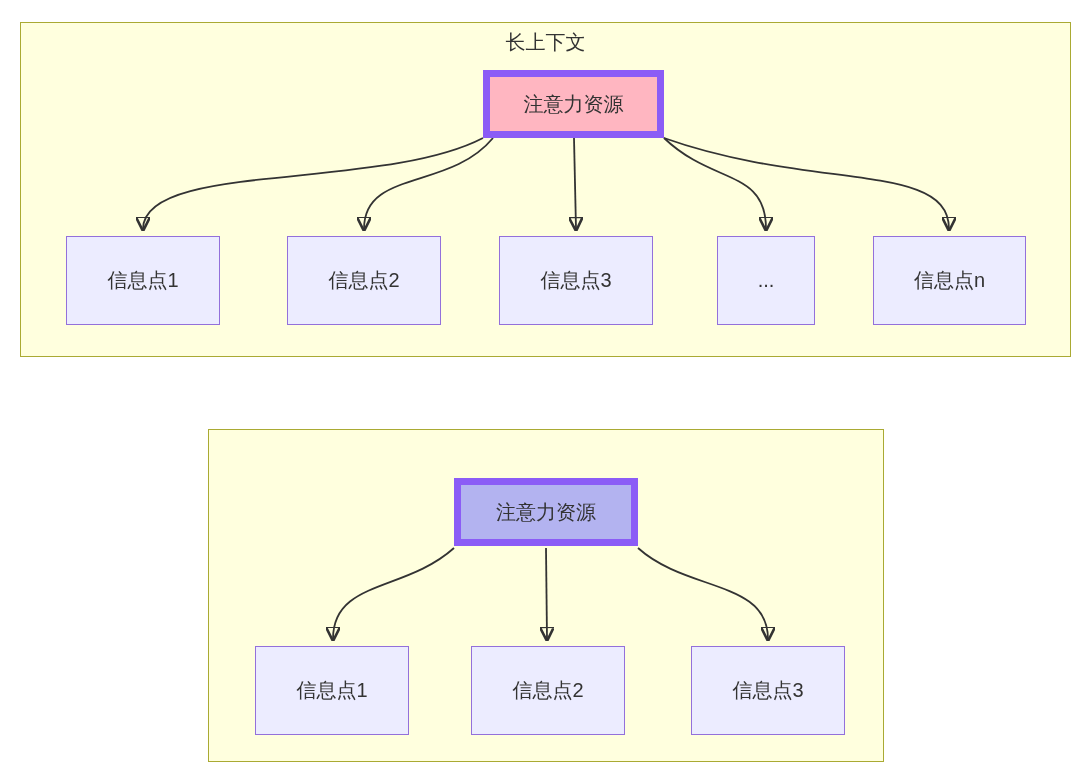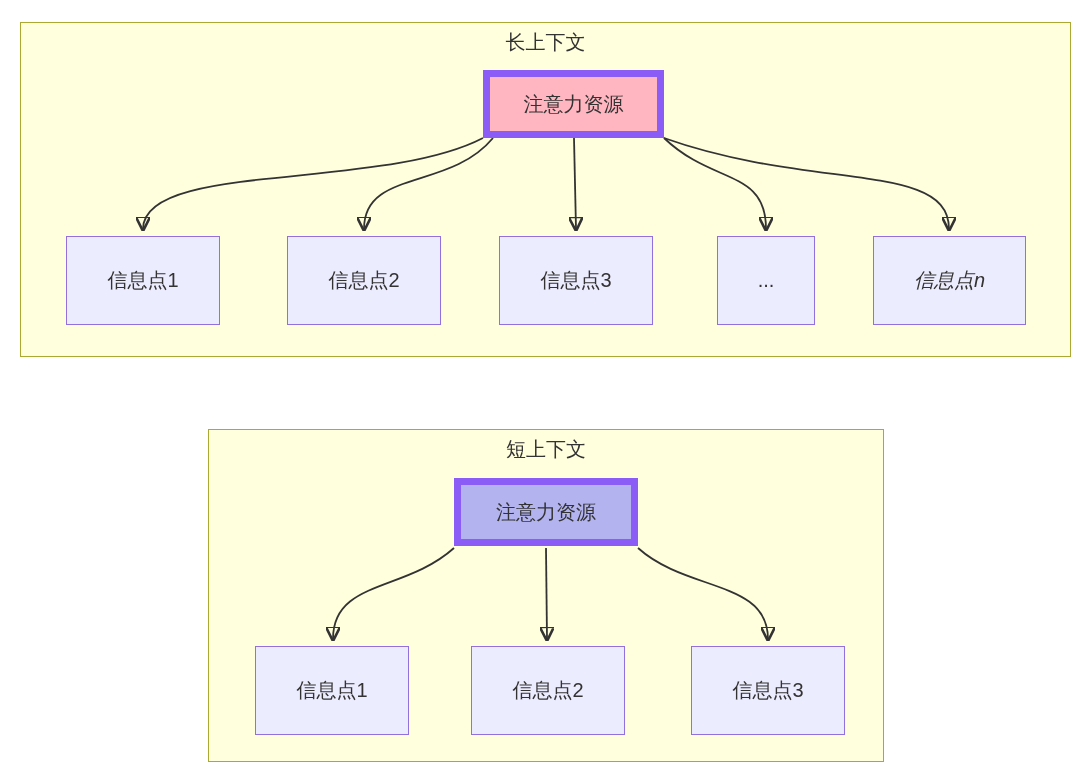--- a/index.html
+++ b/index.html
@@ -24,21 +24,21 @@
   }
   .info { background:#ececff; border:1.5px solid #9370db; height:89px; }
   .attention { border:7px solid #8b5cf6; height:68px; }
   .att-long  { left:462px; top:47px; width:181px; background:#ffb6c1; }
   .att-short { left:245px; top:48px; width:184px; background:#b3b3f0; }
 
   .p1-i1 { left:45px;  top:213px; width:154px; }
   .p1-i2 { left:266px; top:213px; width:154px; }
   .p1-i3 { left:478px; top:213px; width:154px; }
   .p1-i4 { left:696px; top:213px; width:98px;  }
-  .p1-i5 { left:852px; top:213px; width:153px;font-style:italic; }
+  .p1-i5 { left:852px; top:213px; width:153px; }
 
   .p2-i1 { left:46px;  top:216px; width:154px; }
   .p2-i2 { left:262px; top:216px; width:154px; }
   .p2-i3 { left:482px; top:216px; width:154px; }
 </style>
 </head>
 <body>
 
 <div class="canvas">
 
@@ -63,21 +63,20 @@
     </div>
 
     <div class="node info p1-i1">信息点1</div>
     <div class="node info p1-i2">信息点2</div>
     <div class="node info p1-i3">信息点3</div>
     <div class="node info p1-i4">...</div>
     <div class="node info p1-i5">信息点n</div>
   </section>
 
   <section class="panel panel-short">
-    <div class="panel-title">短上下文</div>
 
     <svg class="edges" width="676" height="333" viewBox="0 0 676 333" aria-hidden="true">
       <defs>
         <marker id="ah2" viewBox="0 0 10 10" refX="8.5" refY="5" markerWidth="8" markerHeight="8" orient="auto">
           <path d="M0,0 L10,5 L0,10 z" fill="#333333"></path>
         </marker>
       </defs>
       <path d="M245,118 C196,162 124,150 124,209" marker-end="url(#ah2)"></path>
       <path d="M337,118 L338,209" marker-end="url(#ah2)"></path>
       <path d="M429,118 C478,162 559,150 559,209" marker-end="url(#ah2)"></path>

